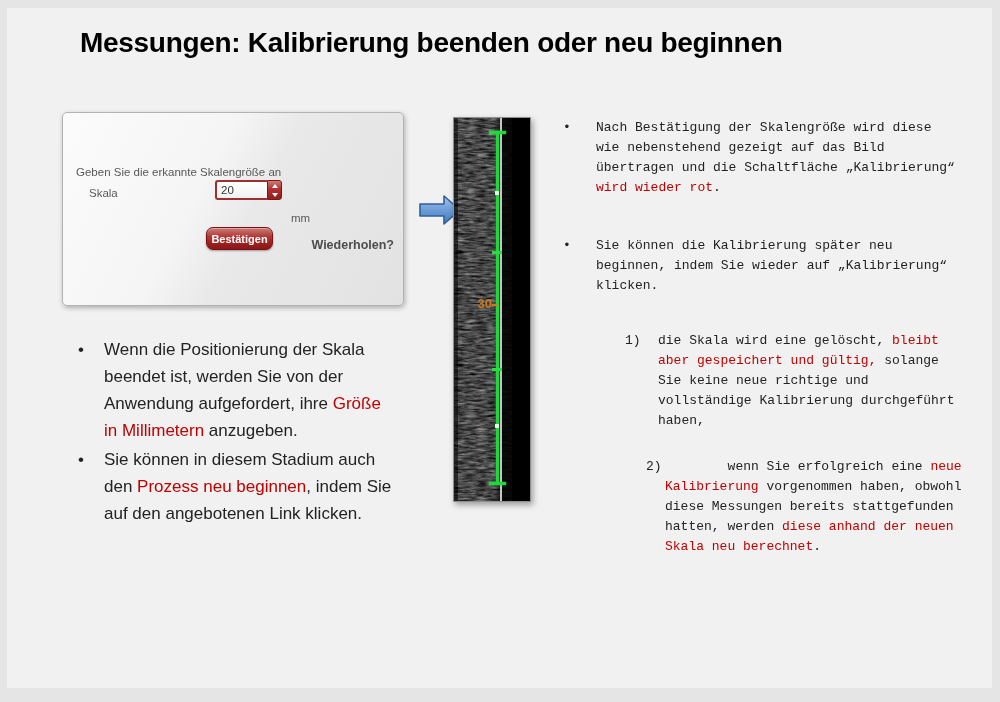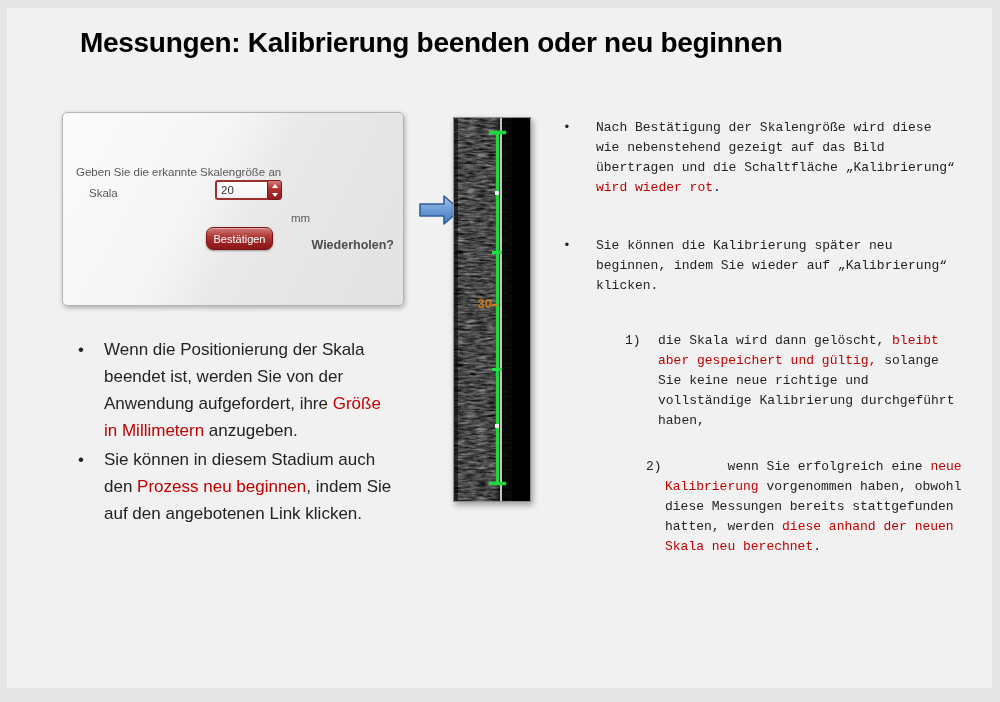--- a/index.html
+++ b/index.html
@@ -37,21 +37,21 @@
   .dlg-prompt { left:13px; top:53px; font-size:11.5px; color:#585858; }
   .dlg-label { left:26px; top:74px; font-size:11.5px; color:#585858; }
   .dlg-inputwrap { left:152px; top:67px; height:20px; display:flex; }
   .dlg-input { width:52px; height:20px; border:2px solid #9e2f2f; border-right:none; border-radius:3px 0 0 3px; font-family:"Liberation Sans",sans-serif; font-size:11.5px; color:#333; padding:0 0 0 4px; background:linear-gradient(#ffffff,#f1f1f1); outline:none; }
   .dlg-spinner { width:15px; height:20px; display:flex; flex-direction:column; background:linear-gradient(#d07a74 0%,#b03030 45%,#941d1d 100%); border:1px solid #7c1717; border-radius:0 3px 3px 0; }
   .spin-btn { flex:1; display:flex; align-items:center; justify-content:center; cursor:pointer; }
   .tri { width:0; height:0; border-left:3px solid transparent; border-right:3px solid transparent; }
   .tri-up { border-bottom:4px solid #fff; }
   .tri-down { border-top:4px solid #fff; }
   .dlg-unit { left:228px; top:71px; font-size:11.5px; color:#585858;margin-top:28px; }
-  .dlg-confirm { left:143px; top:114px; width:67px; height:23px; border:1px solid #791414; border-radius:7px; background:linear-gradient(#cd7b77 0%,#b03a38 40%,#9a1f1f 75%,#8c1717 100%); color:#fff; font-size:11px; font-weight:normal; text-align:center; line-height:22px; box-shadow:0 1px 2px rgba(0,0,0,0.35), inset 0 1px 0 rgba(255,255,255,0.35); cursor:pointer; }
+  .dlg-confirm { left:143px; top:114px; width:67px; height:23px; border:1px solid #791414; border-radius:7px; background:linear-gradient(#cd7b77 0%,#b03a38 40%,#9a1f1f 75%,#8c1717 100%); color:#fff; font-size:11px; font-weight:bold; text-align:center; line-height:22px; box-shadow:0 1px 2px rgba(0,0,0,0.35), inset 0 1px 0 rgba(255,255,255,0.35); cursor:pointer; }
   .dlg-repeat { right:9px; top:125px; font-size:12.5px; font-weight:bold; color:#4d4d4d; cursor:pointer; }
 
   
   .arrow { left:418px; top:193px; }
 
   
   .us { left:453px; top:117px; width:78px; height:385px; background:#020202; border:1px solid #8f8f8f; box-shadow:2px 3px 6px rgba(0,0,0,0.35); }
   .us-noise { position:absolute; left:0; top:0; }
   .us-whiteline { position:absolute; left:46px; top:0; width:2px; height:383px; background:#c6c6c6; }
   .us-greenline { position:absolute; left:42px; top:13px; width:3px; height:353px; background:#1ed83c; box-shadow:0 0 2px #1ed83c; }
@@ -133,21 +133,21 @@
 
   <p class="abs para rc b-right" style="left:563px; top:118px; width:422px;"><span class="mark">•</span><span class="seg">Nach Bestätigung der Skalengröße wird diese
 wie nebenstehend gezeigt auf das Bild
 übertragen und die Schaltfläche „Kalibrierung“
 </span><span class="seg red">wird wieder rot</span><span class="seg">.</span></p>
 
   <p class="abs para rc b-right" style="left:563px; top:236px; width:422px;"><span class="mark">•</span><span class="seg">Sie können die Kalibrierung später neu
 beginnen, indem Sie wieder auf „Kalibrierung“
 klicken.</span></p>
 
-  <p class="abs para rc n1" style="left:625px; top:331px; width:355px;"><span class="mark">1)</span><span class="seg">die Skala wird dann gelöscht, </span><span class="seg red">bleibt
+  <p class="abs para rc n1" style="left:625px; top:331px; width:355px;"><span class="mark">1)</span><span class="seg">die Skala wird eine gelöscht, </span><span class="seg red">bleibt
 aber gespeichert und gültig,</span><span class="seg"> solange
 Sie keine neue richtige und
 vollständige Kalibrierung durchgeführt
 haben,</span></p>
 
   <p class="abs para rc n2" style="left:610px; top:457px; width:375px;"><span>2)</span><span class="spacer"></span><span class="seg">wenn Sie erfolgreich eine </span><span class="seg red">neue
 Kalibrierung</span><span class="seg"> vorgenommen haben, obwohl
 diese Messungen bereits stattgefunden
 hatten, werden </span><span class="seg red">diese anhand der neuen
 Skala neu berechnet</span><span class="seg">.</span></p>

